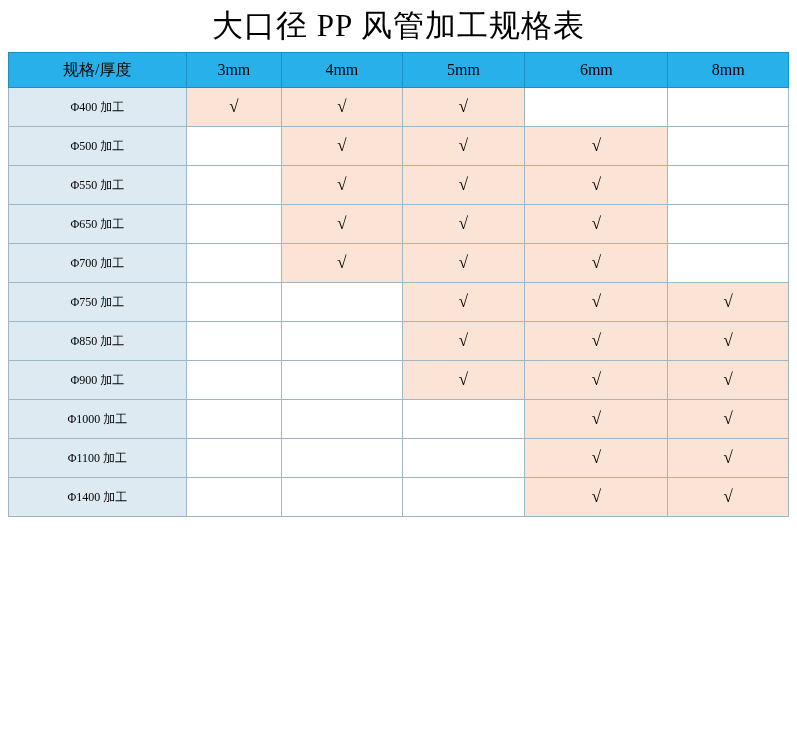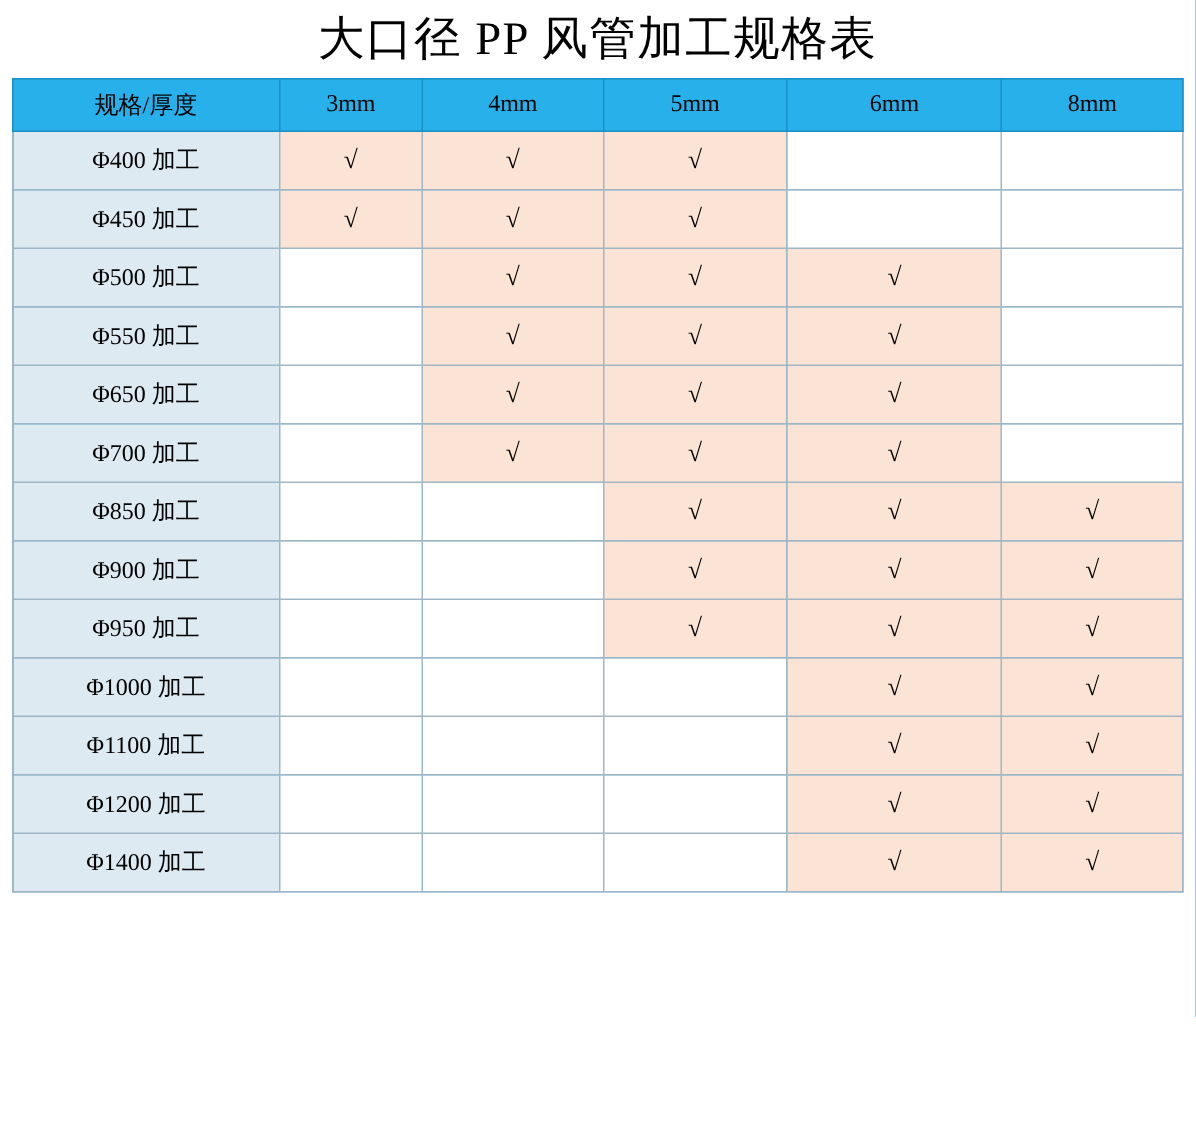--- a/index.html
+++ b/index.html
@@ -28,21 +28,21 @@
     padding-top: 6px;
     padding-bottom: 6px;
     line-height: 40px;
     font-weight: 400;
   }
   table {
     border-collapse: collapse;
     table-layout: fixed;
     margin: 0 auto;
     width: 781px;
-    background: #0ea5e9;
+    background: #a3a3a3;
   }
   th, td {
     border: 1px solid #9fb6c4;
     padding: 0;
     height: 38px;
     text-align: center;
     vertical-align: middle;
     font-size: 17px;
     color: #000000;
     font-family: "Liberation Serif", "DejaVu Serif", serif;
@@ -50,21 +50,21 @@
   thead th {
     background: #27b0ea;
     color: #000000;
     font-size: 16px;
     height: 34px;
     border: 1px solid #1c90c4;
     font-weight: 400;
   }
   tbody td.rowhead {
     background: #ddeaf2;
-    font-size: 16px;
+    font-size: 12px;
   }
   tbody td.mark {
     background: #fbe4d5;
   }
   tbody td.blank {
     background: #ffffff;
   }
   .check {
     font-size: 17px;
     line-height: 1;
@@ -106,28 +106,20 @@
     <tbody>
         <tr>
           <td class="rowhead">Φ400 加工</td>
           <td class="mark"><span class="check">√</span></td>
           <td class="mark"><span class="check">√</span></td>
           <td class="mark"><span class="check">√</span></td>
           <td class="blank"></td>
           <td class="blank"></td>
         </tr>
         <tr>
-          <td class="rowhead">Φ450 加工</td>
-          <td class="mark"><span class="check">√</span></td>
-          <td class="mark"><span class="check">√</span></td>
-          <td class="mark"><span class="check">√</span></td>
-          <td class="blank"></td>
-          <td class="blank"></td>
-        </tr>
-        <tr>
           <td class="rowhead">Φ500 加工</td>
           <td class="blank"></td>
           <td class="mark"><span class="check">√</span></td>
           <td class="mark"><span class="check">√</span></td>
           <td class="mark"><span class="check">√</span></td>
           <td class="blank"></td>
         </tr>
         <tr>
           <td class="rowhead">Φ550 加工</td>
           <td class="blank"></td>
@@ -146,61 +138,53 @@
         </tr>
         <tr>
           <td class="rowhead">Φ700 加工</td>
           <td class="blank"></td>
           <td class="mark"><span class="check">√</span></td>
           <td class="mark"><span class="check">√</span></td>
           <td class="mark"><span class="check">√</span></td>
           <td class="blank"></td>
         </tr>
         <tr>
+          <td class="rowhead">Φ750 加工</td>
+          <td class="blank"></td>
+          <td class="blank"></td>
+          <td class="mark"><span class="check">√</span></td>
+          <td class="mark"><span class="check">√</span></td>
+          <td class="mark"><span class="check">√</span></td>
+        </tr>
+        <tr>
           <td class="rowhead">Φ850 加工</td>
           <td class="blank"></td>
           <td class="blank"></td>
           <td class="mark"><span class="check">√</span></td>
           <td class="mark"><span class="check">√</span></td>
           <td class="mark"><span class="check">√</span></td>
         </tr>
         <tr>
           <td class="rowhead">Φ900 加工</td>
           <td class="blank"></td>
           <td class="blank"></td>
           <td class="mark"><span class="check">√</span></td>
           <td class="mark"><span class="check">√</span></td>
           <td class="mark"><span class="check">√</span></td>
         </tr>
         <tr>
-          <td class="rowhead">Φ950 加工</td>
-          <td class="blank"></td>
-          <td class="blank"></td>
-          <td class="mark"><span class="check">√</span></td>
-          <td class="mark"><span class="check">√</span></td>
-          <td class="mark"><span class="check">√</span></td>
-        </tr>
-        <tr>
           <td class="rowhead">Φ1000 加工</td>
           <td class="blank"></td>
           <td class="blank"></td>
           <td class="blank"></td>
           <td class="mark"><span class="check">√</span></td>
           <td class="mark"><span class="check">√</span></td>
         </tr>
         <tr>
           <td class="rowhead">Φ1100 加工</td>
-          <td class="blank"></td>
-          <td class="blank"></td>
-          <td class="blank"></td>
-          <td class="mark"><span class="check">√</span></td>
-          <td class="mark"><span class="check">√</span></td>
-        </tr>
-        <tr>
-          <td class="rowhead">Φ1200 加工</td>
           <td class="blank"></td>
           <td class="blank"></td>
           <td class="blank"></td>
           <td class="mark"><span class="check">√</span></td>
           <td class="mark"><span class="check">√</span></td>
         </tr>
         <tr>
           <td class="rowhead">Φ1400 加工</td>
           <td class="blank"></td>
           <td class="blank"></td>

